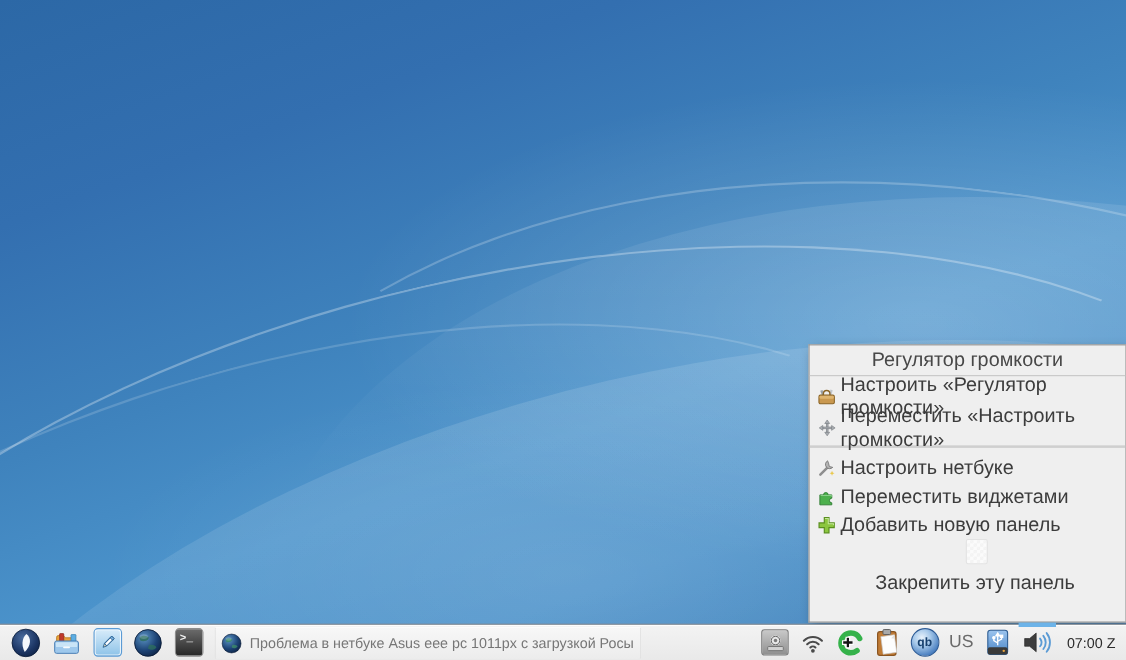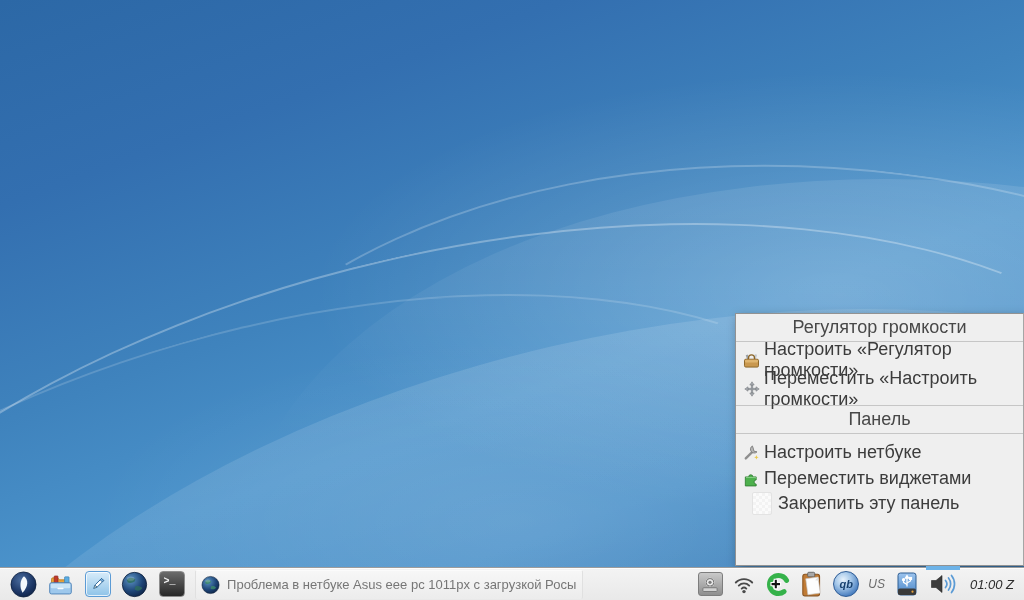--- a/index.html
+++ b/index.html
@@ -39,21 +39,21 @@
   .menu-sep { height:1px; background:#c6c6c6; }
   .menu-item { height:26px; display:flex; align-items:center; padding-left:7px; gap:4px; }
   .menu-item .mi-icon { width:17px; height:17px; flex:none; display:flex; align-items:center; justify-content:center; }
   .menu-item.gap-top { margin-top:5px; }
   .menu-item.gap-b { margin-bottom:3px; }
   .checkbox-box { width:20px; height:23px; background:#fbfbfb; border:1px solid #e3e3e3;
     margin-left:2px; flex:none; border-radius:2px;
     background-image:linear-gradient(45deg,#f3f3f3 25%,transparent 25%,transparent 75%,#f3f3f3 75%),
                      linear-gradient(45deg,#f3f3f3 25%,transparent 25%,transparent 75%,#f3f3f3 75%);
     background-size:6px 6px; background-position:0 0,3px 3px; }
-  .menu-item:last-child { height:25px; gap:6px; padding-left:14px; }
+  .menu-item:last-child { height:25px; gap:6px; padding-left:14px;flex-direction:column; }
 
   
   .taskbar {
     position:absolute; left:0; right:0; bottom:0; height:33px; z-index:10;
     background:linear-gradient(#f3f3f3, #e9e9e9);
     border-top:1px solid #9c9c9c;
     box-shadow:inset 0 1px 0 #fdfdfd;
     display:flex; align-items:center; padding:0 6px;
   }
   .launchers { display:flex; align-items:center; gap:10px; margin-left:4px; }
@@ -62,23 +62,23 @@
   .task-button {
     margin-left:10px; width:388px; height:29px; display:flex; align-items:center; gap:7px;
     padding:0 5px; background:linear-gradient(#f7f7f7,#ececec);
     border-top:1px solid #fbfbfb; border-left:1px solid #e0e0e0; border-right:1px solid #e0e0e0;
     border-radius:2px; overflow:hidden;
   }
   .task-label { color:#767676; font-size:13px; white-space:nowrap; overflow:hidden; }
 
   .spacer { flex:1; }
 
-  .tray { display:flex; align-items:center; gap:8px; margin-right:4px;font-style:italic; }
+  .tray { display:flex; align-items:center; gap:8px; margin-right:4px; }
   .ticon { width:26px; height:26px; display:flex; align-items:center; justify-content:center; }
-  .kbd-layout { font-size:12px; color:#6a6a6a; padding:0 1px; }
+  .kbd-layout { font-size:16px; color:#6a6a6a; padding:0 1px; }
   .volume-wrap { position:relative; width:30px; height:26px; display:flex; align-items:center; justify-content:center; }
   .active-indicator { position:absolute; top:-5px; left:-2px; width:34px; height:4px; background:#6db3e8; }
   .clock { font-size:13px; color:#2c2c2c; margin-left:4px; white-space:nowrap; }
 
   
   .sq-editor { width:26px; height:26px; border-radius:4px; border:1px solid #5b9bd5;
     background:linear-gradient(#d8ecfa,#8ec3e8); display:flex; align-items:center; justify-content:center;
     box-shadow:inset 0 0 0 1px rgba(255,255,255,.75); }
   .sq-terminal { width:26px; height:26px; border-radius:4px; border:1px solid #8d8d8d;
     background:linear-gradient(#6b6b6b,#272727); color:#f2f2f2;
@@ -131,21 +131,20 @@
           <rect x="4.2" y="7.2" width="7.6" height="1.6"></rect>
         </g>
       </svg>
     </span>
     <span>Переместить «Настроить громкости»</span>
   </div>
 
   <div class="menu-sep"></div>
 
 
-  <div class="menu-title">Панель</div>
   <div class="menu-sep"></div>
 
   <div class="menu-item gap-top">
     <span class="mi-icon">
       <svg width="17" height="17" viewBox="0 0 16 16">
         <path d="M2.6 13.6 L8.6 7.6" stroke="#8f8f8f" stroke-width="2.2" stroke-linecap="round"></path>
         <path d="M8.8 1.8 a3.6 3.6 0 1 0 4.4 5.6 l-2.9-0.7 -0.7-2.9 z" fill="#b4b4b4" stroke="#6f6f6f" stroke-width="0.7"></path>
         <path d="M12.6 10.4 l0.6 1.5 1.5 0.6 -1.5 0.6 -0.6 1.5 -0.6 -1.5 -1.5 -0.6 1.5 -0.6 z" fill="#e9c84d"></path>
       </svg>
     </span>
@@ -155,20 +154,29 @@
   <div class="menu-item">
     <span class="mi-icon">
       <svg width="17" height="17" viewBox="0 0 16 16">
         <path d="M2.2 6.5 H5.3 A2 2 0 1 1 9.3 6.5 H12.4 V9.3 A2 2 0 1 0 12.4 13.3 V15 H2.2 Z" fill="#4db04d" stroke="#2f7d32" stroke-width="0.8"></path>
         <path d="M2.8 7.1 H12 V8" stroke="#8fd48f" stroke-width="0.9" fill="none" opacity="0.9"></path>
       </svg>
     </span>
     <span>Переместить виджетами</span>
   </div>
 
+  <div class="menu-item">
+    <span class="mi-icon">
+      <svg width="17" height="17" viewBox="0 0 16 16">
+        <path d="M6 1.5 h4 v4.5 h4.5 v4 h-4.5 v4.5 H6 v-4.5 H1.5 v-4 H6 z" fill="#8cc63f" stroke="#5a8f1f" stroke-width="1"></path>
+        <path d="M6.6 2.3 h2.8 v4.4 h4.4 v1.2" fill="none" stroke="#c4e69a" stroke-width="0.9"></path>
+      </svg>
+    </span>
+    <span>Добавить новую панель</span>
+  </div>
 
   <div class="menu-item">
     <span class="checkbox-box"></span>
     <span>Закрепить эту панель</span>
   </div>
 </div>
 
 <div class="taskbar">
 
   <div class="launchers">
@@ -320,15 +328,15 @@
       <svg width="28" height="24" viewBox="0 0 28 24">
         <path d="M2.5 8.5 h4.5 l6-5 v17 l-6-5 H2.5 z" fill="#3d3d3d" stroke="#262626" stroke-width="0.6"></path>
         <g fill="none" stroke="#5b9bd5" stroke-width="1.7" stroke-linecap="round">
           <path d="M16.5 8.5 a5.5 5.5 0 0 1 0 7"></path>
           <path d="M19.5 6 a9.5 9.5 0 0 1 0 12"></path>
           <path d="M22.5 3.5 a13.5 13.5 0 0 1 0 17"></path>
         </g>
       </svg>
     </span>
 
-    <span class="clock">01:00 Z</span>
+    <span class="clock">07:00 Z</span>
   </div>
 </div>
 
 </body></html>

